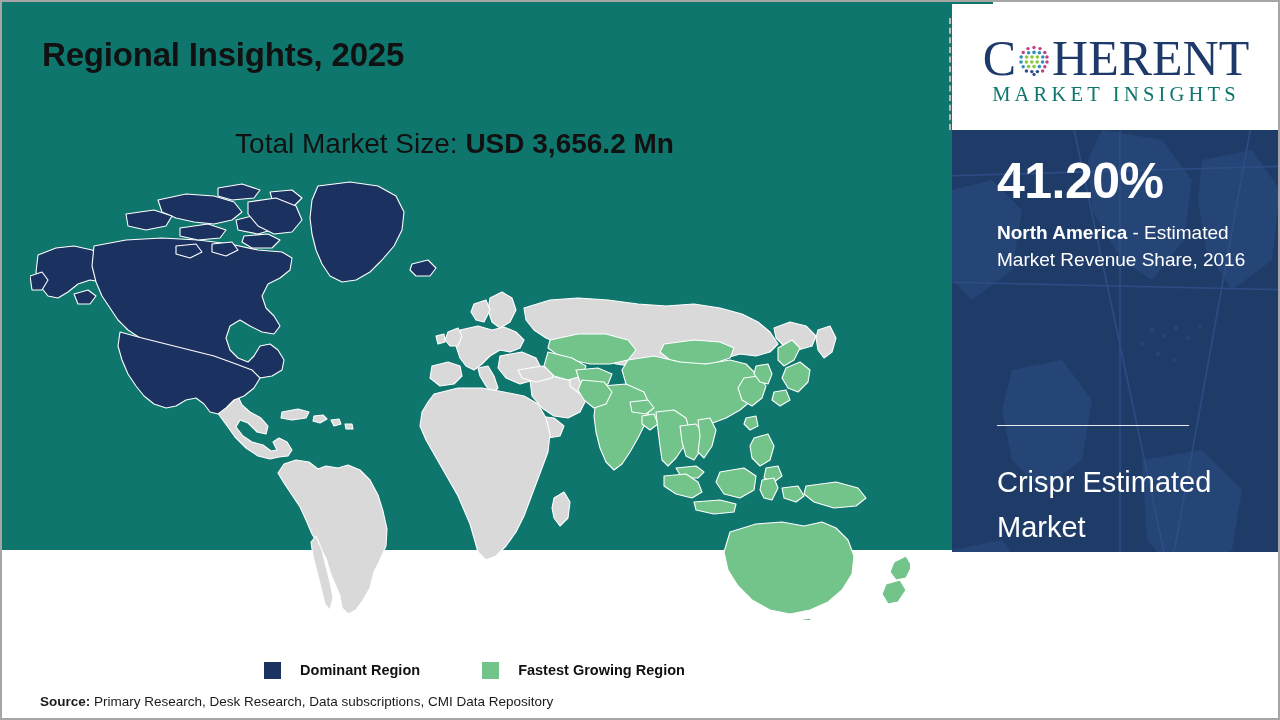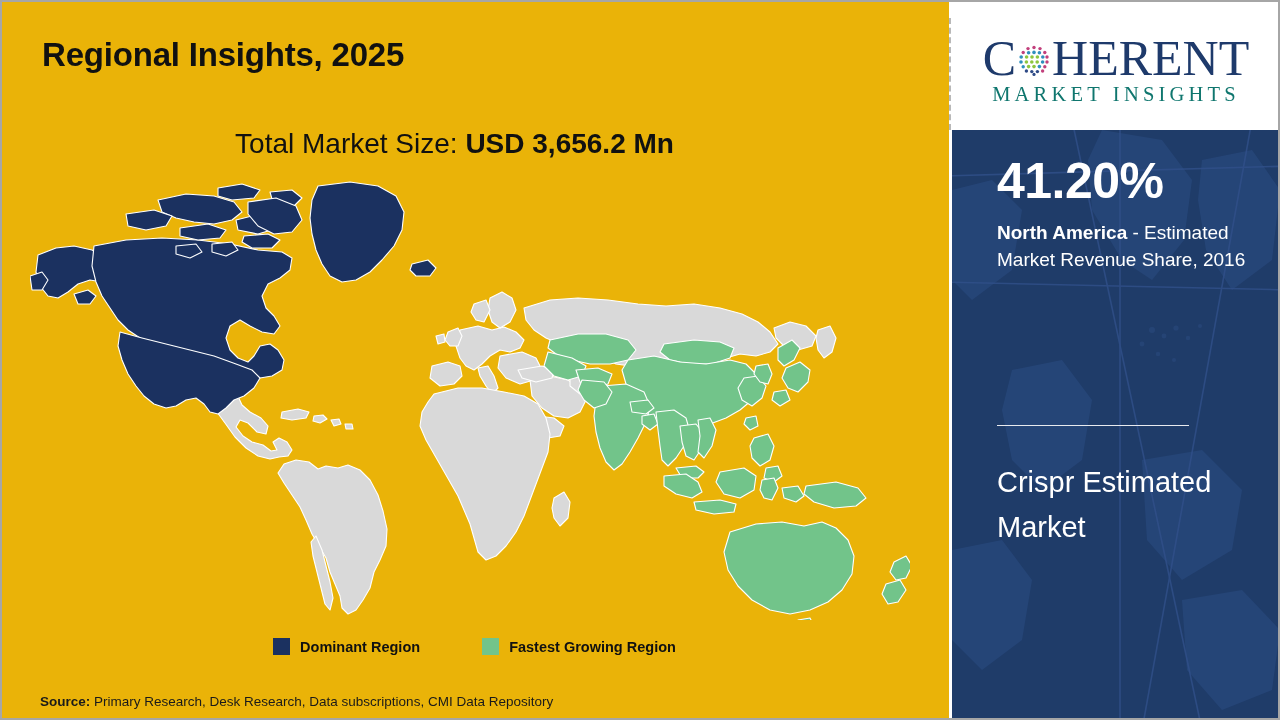--- a/index.html
+++ b/index.html
@@ -18,22 +18,23 @@
     box-sizing: border-box;
     border: 2px solid #a6a6a6;
     background: #ffffff;
     overflow: hidden;
   }
 
   
   #left-pane {
     position: absolute;
     left: 0; top: 0;
-    width: 947px; height: 716px;
-    background: #eab308;
+    width: 947px; height: 548px;
+    background: #0f766e;
+    padding-left: 44px;
   }
   #page-title {
     position: absolute;
     left: 40px; top: 34px;
     font-size: 33px;
     font-weight: bold;
     color: #111111;
     letter-spacing: -0.2px;
     white-space: nowrap;
   }
@@ -62,22 +63,23 @@
     position: absolute;
     left: 0; top: 636px;
     width: 945px;
     display: flex;
     justify-content: center;
     align-items: center;
     gap: 62px;
   }
   .legend-item {
     display: flex;
-    align-items: center;
-    gap: 10px;
+    align-items: flex-start;
+    gap: 19px;
+    margin-top: 24px;
   }
   .legend-swatch {
     width: 17px; height: 17px;
     display: block;
     flex: none;
   }
   .legend-label {
     font-size: 14.5px;
     font-weight: bold;
     color: #111111;
@@ -140,21 +142,21 @@
     font-size: 20.5px;
     color: #0f766e;
     letter-spacing: 4.2px;
     margin-top: 0;
     white-space: nowrap;
   }
 
   #stat-panel {
     position: absolute;
     left: 950px; top: 128px;
-    width: 328px; height: 590px;
+    width: 328px; height: 422px;
     background: #1f3c69;
     overflow: hidden;
   }
   #panel-texture {
     position: absolute;
     left: 0; top: 0;
     width: 328px; height: 590px;
     opacity: 1;
   }
   #panel-content {

